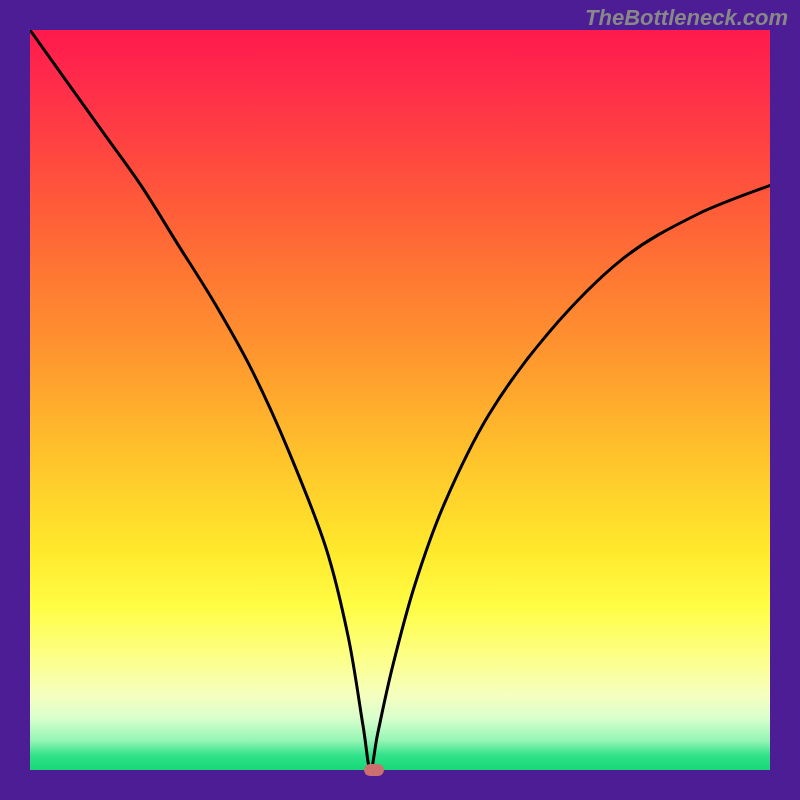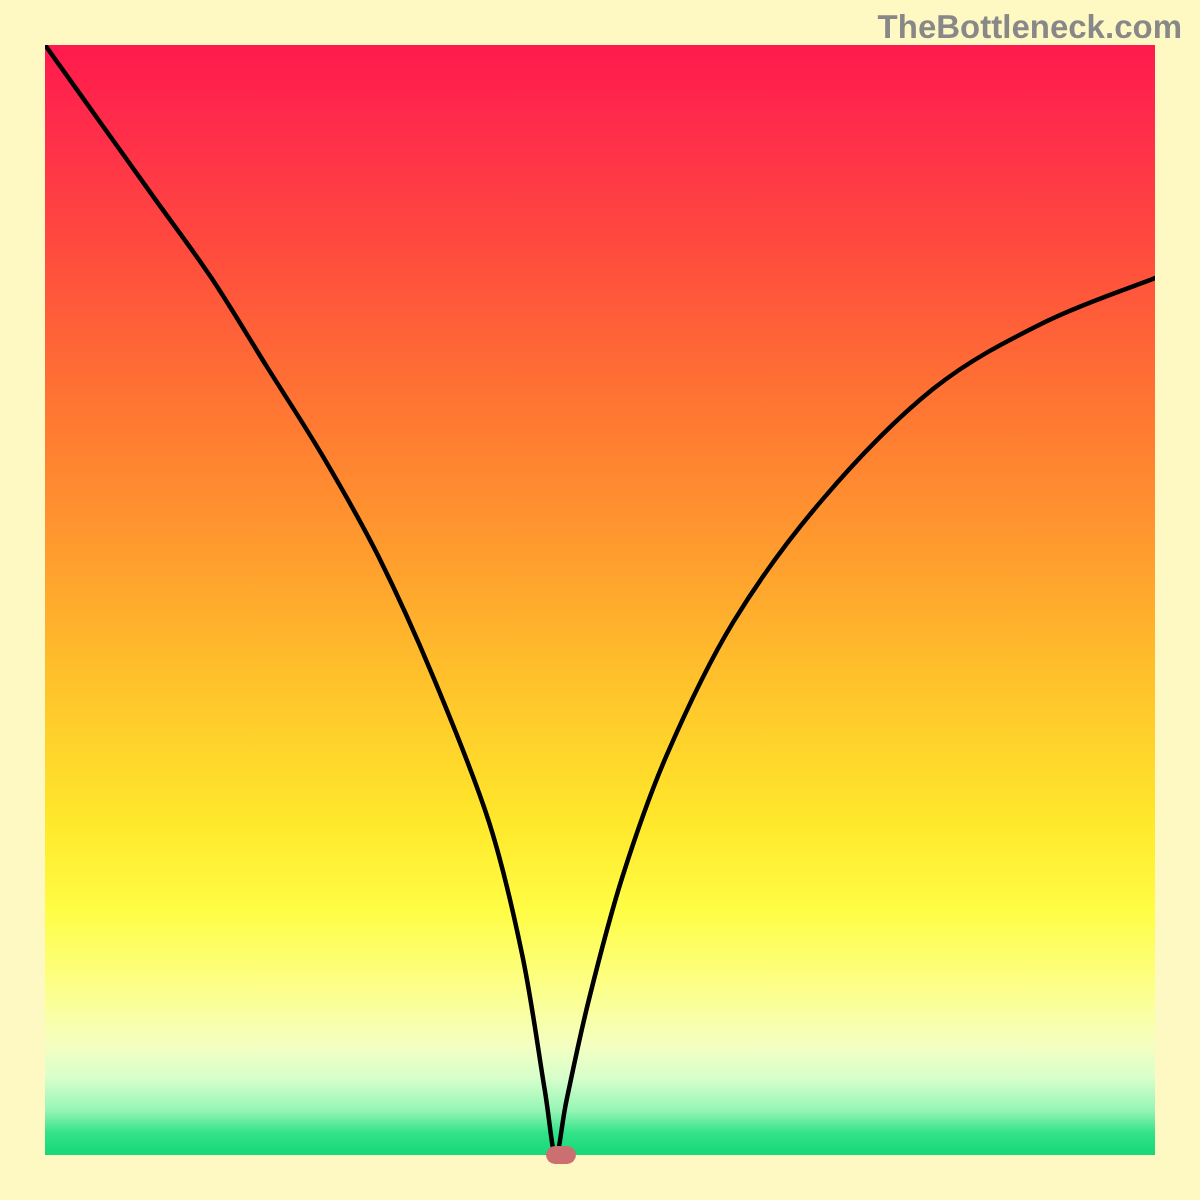--- a/index.html
+++ b/index.html
@@ -4,21 +4,22 @@
 <style>
 body {
   margin: 0;
   padding: 0;
   background: #fff;
 }
 .container {
   width: 800px;
   height: 800px;
   position: relative;
-  background: #fef9c3;
+  background: #4c1d95;
+  font-style: italic;
 }
 .watermark {
   position: absolute;
   top: 5px;
   right: 12px;
   color: #888;
   font-family: Arial, sans-serif;
   font-size: 22px;
   font-weight: bold;
   z-index: 10;

